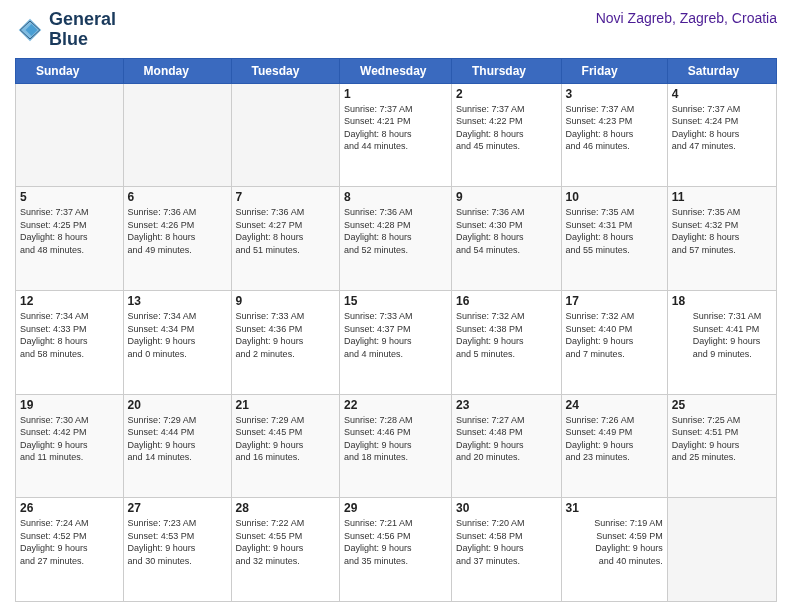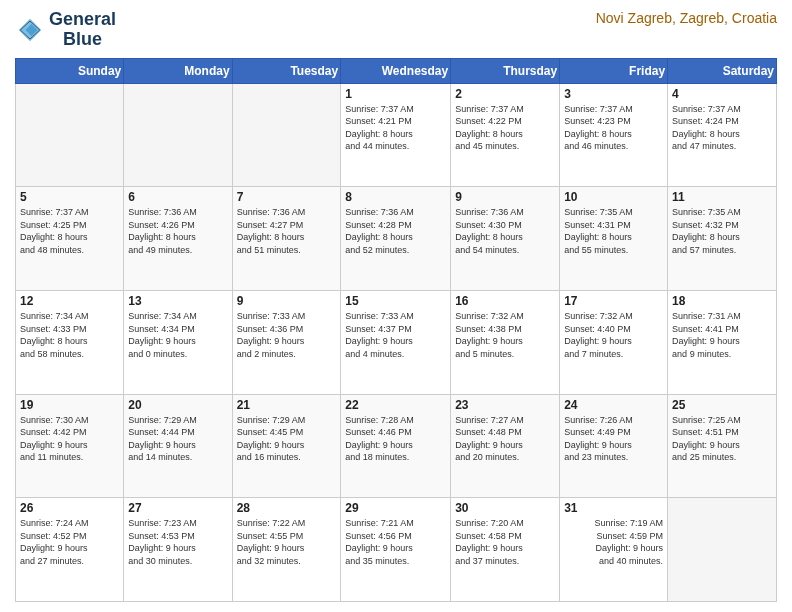--- a/index.html
+++ b/index.html
@@ -25,50 +25,49 @@
     }
     .logo {
       display: flex;
       align-items: center;
     }
     .logo-text {
       font-size: 18px;
       font-weight: bold;
       color: #1a3a5c;
       line-height: 1.1;
-      text-align: center;
     }
     .logo-icon {
       width: 30px;
       height: 30px;
       margin-right: 4px;
     }
     .title-block {
       text-align: right;
     }
     .month-title {
       font-size: 28px;
       font-weight: bold;
       color: #222;
     }
     .location {
       font-size: 14px;
-      color: #a16207;
+      color: #4c1d95;
     }
     .calendar {
       width: 100%;
       border-collapse: collapse;
       flex: 1;
       font-size: 10px;
     }
     .calendar th {
       background: #3a6abf;
       color: #fff;
-      text-align: right;
-      padding: 5px 2px;
+      text-align: left;
+      padding: 5px 20px;
       font-size: 12px;
       font-weight: bold;
       border: 1px solid #2a5aaf;
     }
     .calendar td {
       border: 1px solid #ccc;
       vertical-align: top;
       padding: 3px 4px;
       width: 113px;
       height: 80px;
@@ -250,21 +249,21 @@
           </td>
           <td>
             <div class="day-number">17</div>
             <div class="day-info" style="white-space: pre-line;">Sunrise: 7:32 AM
 Sunset: 4:40 PM
 Daylight: 9 hours
 and 7 minutes.</div>
           </td>
           <td>
             <div class="day-number">18</div>
-            <div class="day-info" style="white-space: pre-line;">Sunrise: 7:31 AM
+            <div class="day-info" style="white-space: pre-line; margin-left: 21px;">Sunrise: 7:31 AM
 Sunset: 4:41 PM
 Daylight: 9 hours
 and 9 minutes.</div>
           </td>
         </tr>
         <tr class="row-alt">
           <td>
             <div class="day-number">19</div>
             <div class="day-info" style="white-space: pre-line;">Sunrise: 7:30 AM
 Sunset: 4:42 PM

